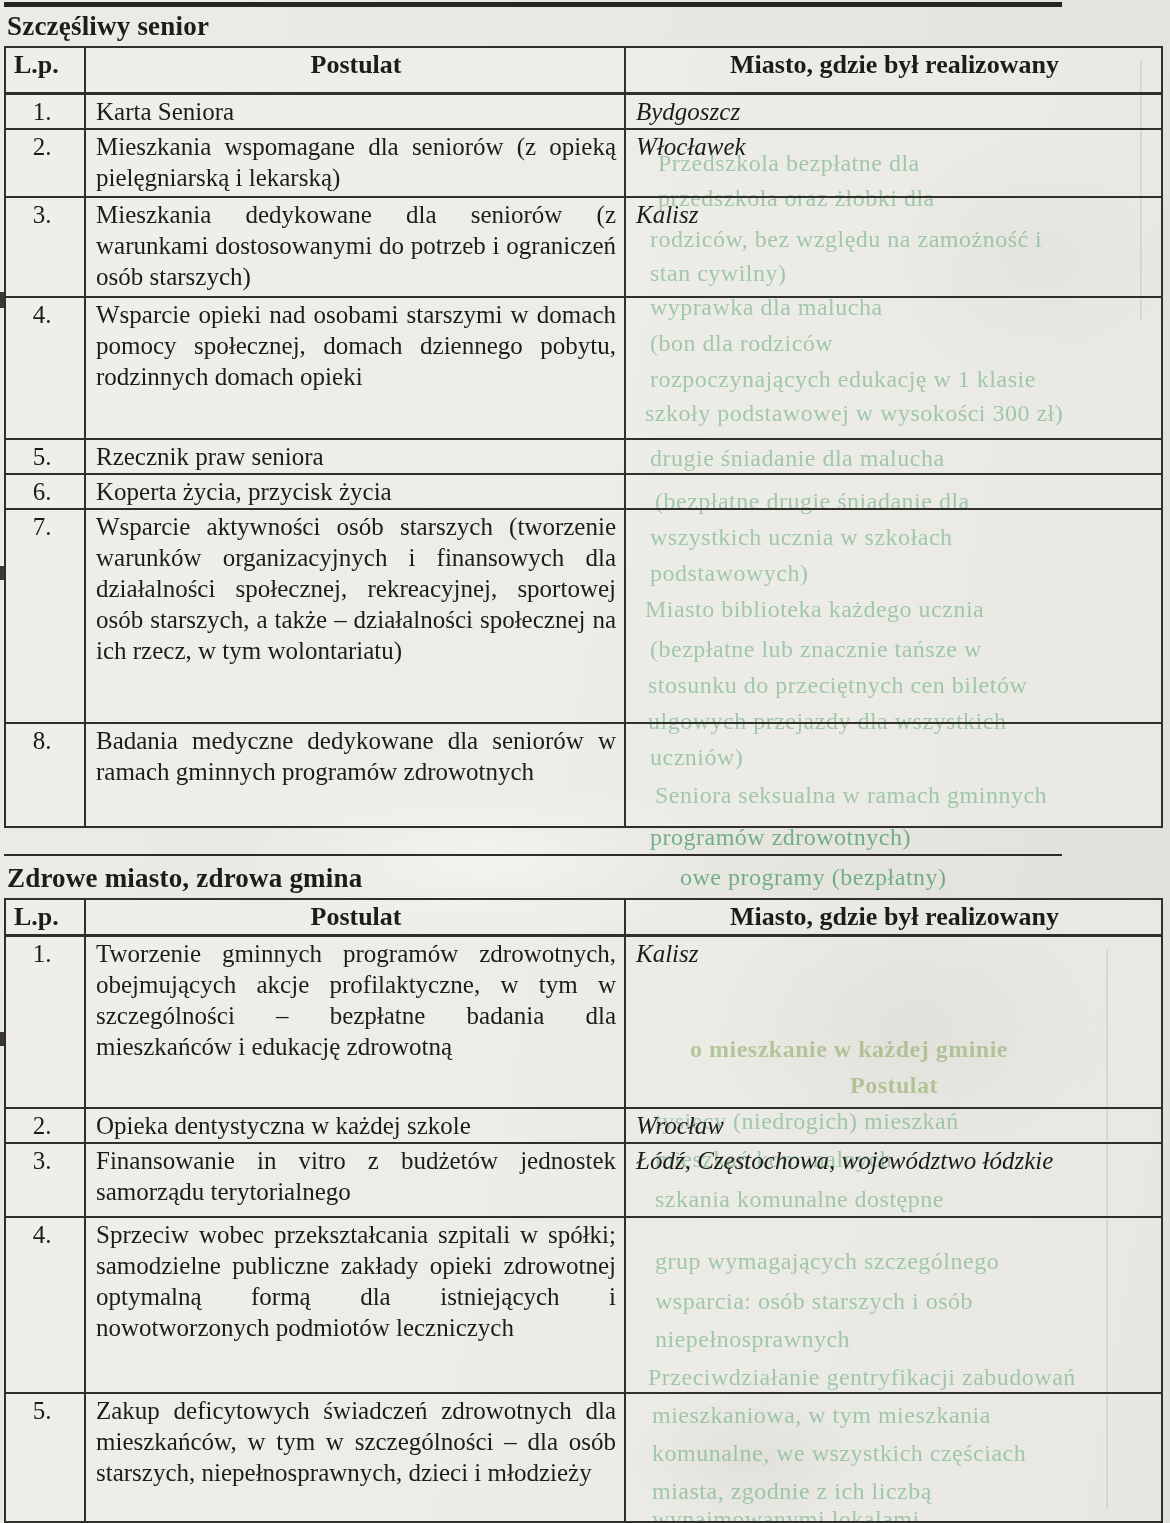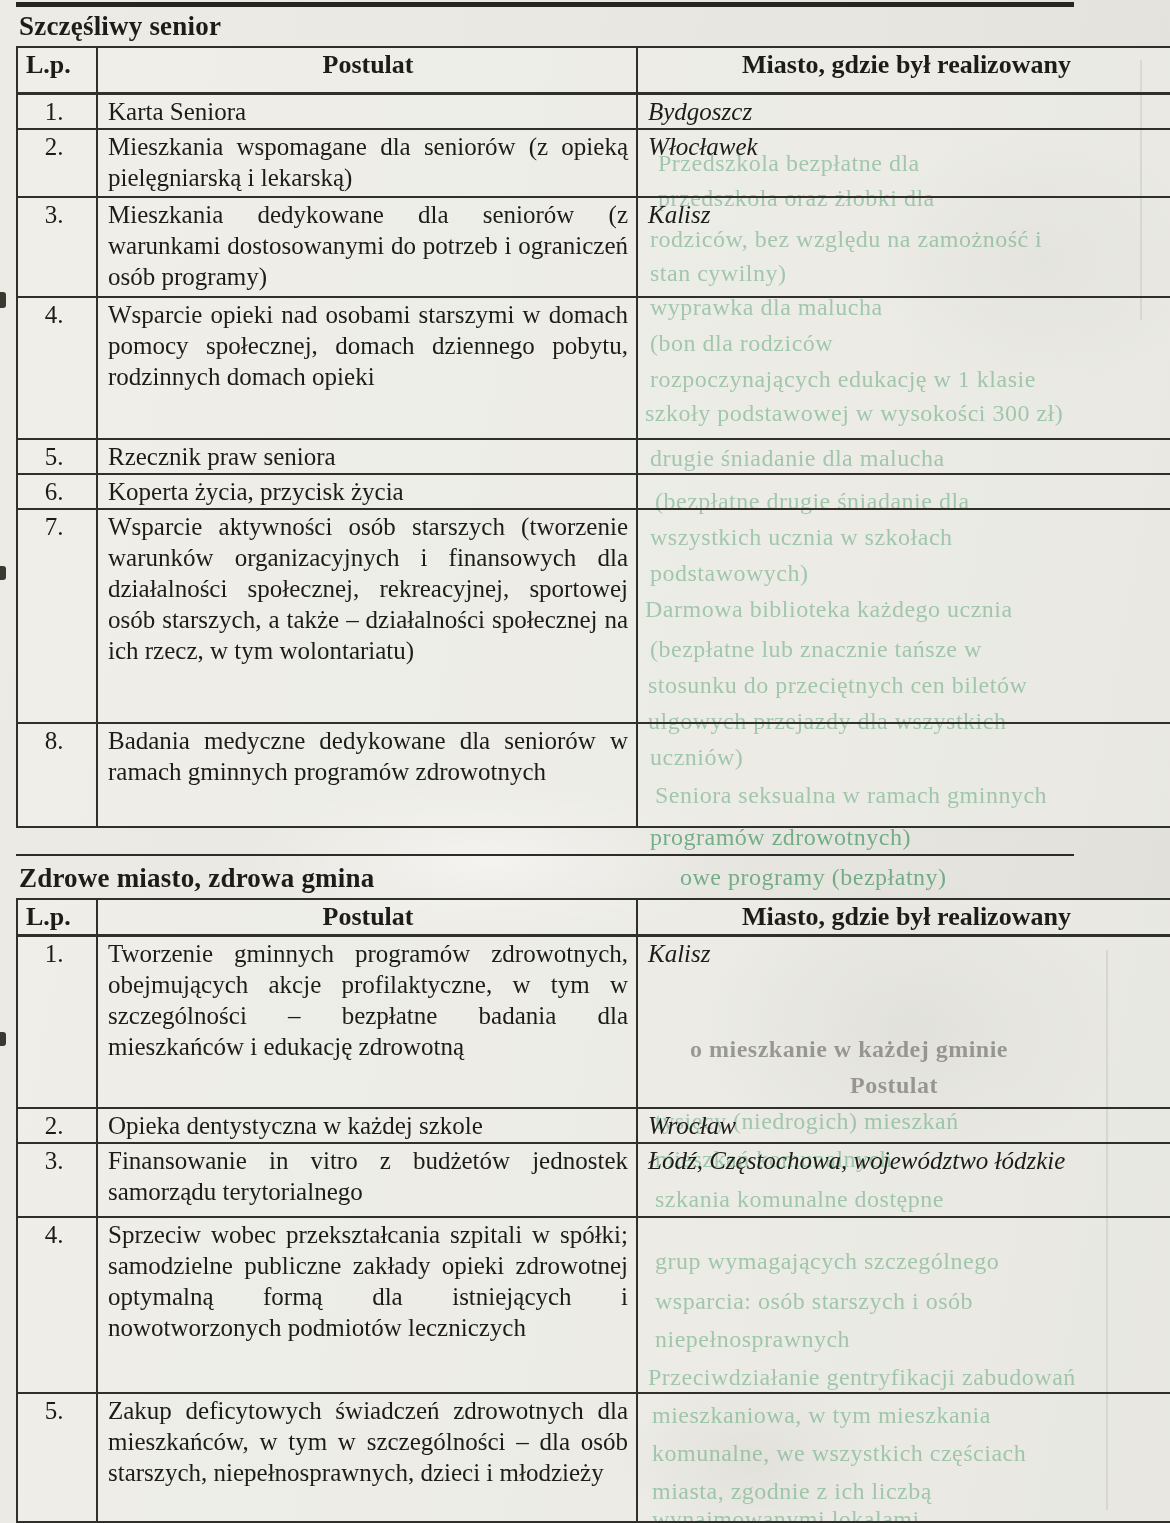--- a/index.html
+++ b/index.html
@@ -9,21 +9,21 @@
     font-family:"Liberation Serif","DejaVu Serif",serif;
     color:#1d1c18;
   }
   
   .smudge{position:absolute;border-radius:50%;pointer-events:none;}
   .sm1{left:700px;top:880px;width:420px;height:300px;background:radial-gradient(closest-side,rgba(168,166,156,.22),rgba(168,166,156,0));}
   .sm2{left:880px;top:130px;width:320px;height:260px;background:radial-gradient(closest-side,rgba(170,168,158,.16),rgba(170,168,158,0));}
   .sm3{left:240px;top:780px;width:500px;height:160px;background:radial-gradient(closest-side,rgba(255,255,252,.5),rgba(255,255,252,0));}
   .sm4{left:620px;top:1380px;width:260px;height:160px;background:radial-gradient(closest-side,rgba(150,148,140,.18),rgba(150,148,140,0));}
 
-  .section{position:absolute;left:16px;width:1058px;}
+  .section{position:absolute;left:4px;width:1058px;}
   .sec1{top:2px;border-top:5px solid #262520;}
   .sec2{top:854px;border-top:2px solid #2e2c26;}
   .tbl-title{font-weight:bold;font-size:27px;line-height:28px;margin:0;padding:5px 0 6px 3px;letter-spacing:.2px;}
   .sec2 .tbl-title{padding-top:8px;}
 
   table.tbl{border-collapse:collapse;table-layout:fixed;width:1157px;background:rgba(246,246,242,.35);}
   .tbl col.c-lp{width:80px;}
   .tbl col.c-post{width:540px;}
   .tbl col.c-city{width:537px;}
   .tbl th,.tbl td{
@@ -33,21 +33,21 @@
   .tbl thead th{font-weight:bold;font-size:26px;text-align:center;border-bottom-width:3px;}
   .tbl thead th.lp-h{text-align:left;padding-left:8px;}
   td.lp{text-align:center;padding-right:16px;}
   td.post{text-align:justify;}
   td.city{text-align:justify;font-style:italic;}
 
   
   .ghost{position:absolute;pointer-events:none;color:#15803d;opacity:.55;
     font-size:24px;line-height:26px;white-space:nowrap;
     filter:blur(.7px);letter-spacing:.5px;}
-  .ghost.b{font-weight:bold;color:#000000;}
+  .ghost.b{font-weight:bold;color:#4d7c0f;}
   .gline{position:absolute;background:rgba(120,120,110,.25);pointer-events:none;}
   .mark{position:absolute;left:0;width:6px;background:#3a382f;border-radius:0 3px 3px 0;}
 </style>
 </head>
 <body>
 
 <div class="smudge sm1"></div>
 <div class="smudge sm2"></div>
 <div class="smudge sm3"></div>
 <div class="smudge sm4"></div>
@@ -58,21 +58,21 @@
   <span class="ghost" style="left:650px;top:226px">rodziców, bez względu na zamożność i</span>
   <span class="ghost" style="left:650px;top:260px">stan cywilny)</span>
   <span class="ghost" style="left:650px;top:294px">wyprawka dla malucha</span>
   <span class="ghost" style="left:650px;top:330px">(bon dla rodziców</span>
   <span class="ghost" style="left:650px;top:366px">rozpoczynających edukację w 1 klasie</span>
   <span class="ghost" style="left:645px;top:400px">szkoły podstawowej w wysokości 300 zł)</span>
   <span class="ghost" style="left:650px;top:445px">drugie śniadanie dla malucha</span>
   <span class="ghost" style="left:655px;top:488px">(bezpłatne drugie śniadanie dla</span>
   <span class="ghost" style="left:650px;top:524px">wszystkich ucznia w szkołach</span>
   <span class="ghost" style="left:650px;top:560px">podstawowych)</span>
-  <span class="ghost" style="left:645px;top:596px">Darmowa biblioteka każdego ucznia</span>
+  <span class="ghost" style="left:645px;top:596px">Miasto biblioteka każdego ucznia</span>
   <span class="ghost" style="left:650px;top:636px">(bezpłatne lub znacznie tańsze w</span>
   <span class="ghost" style="left:648px;top:672px">stosunku do przeciętnych cen biletów</span>
   <span class="ghost" style="left:648px;top:708px">ulgowych przejazdy dla wszystkich</span>
   <span class="ghost" style="left:650px;top:744px">uczniów)</span>
   <span class="ghost" style="left:655px;top:782px">Seniora seksualna w ramach gminnych</span>
   <span class="ghost" style="left:650px;top:824px">programów zdrowotnych)</span>
   <span class="ghost" style="left:680px;top:864px">owe programy (bezpłatny)</span>
   <span class="ghost b" style="left:690px;top:1036px">o mieszkanie w każdej gminie</span>
   <span class="ghost b" style="left:850px;top:1072px">Postulat</span>
   <span class="ghost" style="left:655px;top:1108px">tysięcy (niedrogich) mieszkań</span>
@@ -115,21 +115,21 @@
         <td class="post">Karta Seniora</td>
         <td class="city">Bydgoszcz</td>
       </tr>
       <tr style="height:68px">
         <td class="lp">2.</td>
         <td class="post">Mieszkania wspomagane dla seniorów (z opieką pielęgniarską i lekarską)</td>
         <td class="city">Włocławek</td>
       </tr>
       <tr style="height:100px">
         <td class="lp">3.</td>
-        <td class="post">Mieszkania dedykowane dla seniorów (z warunkami dostosowanymi do potrzeb i ograniczeń osób programy)</td>
+        <td class="post">Mieszkania dedykowane dla seniorów (z warunkami dostosowanymi do potrzeb i ograniczeń osób starszych)</td>
         <td class="city">Kalisz</td>
       </tr>
       <tr style="height:142px">
         <td class="lp">4.</td>
         <td class="post">Wsparcie opieki nad osobami starszymi w domach pomocy społecznej, domach dziennego pobytu, rodzinnych domach opieki</td>
         <td class="city"></td>
       </tr>
       <tr style="height:32px">
         <td class="lp">5.</td>
         <td class="post">Rzecznik praw seniora</td>

